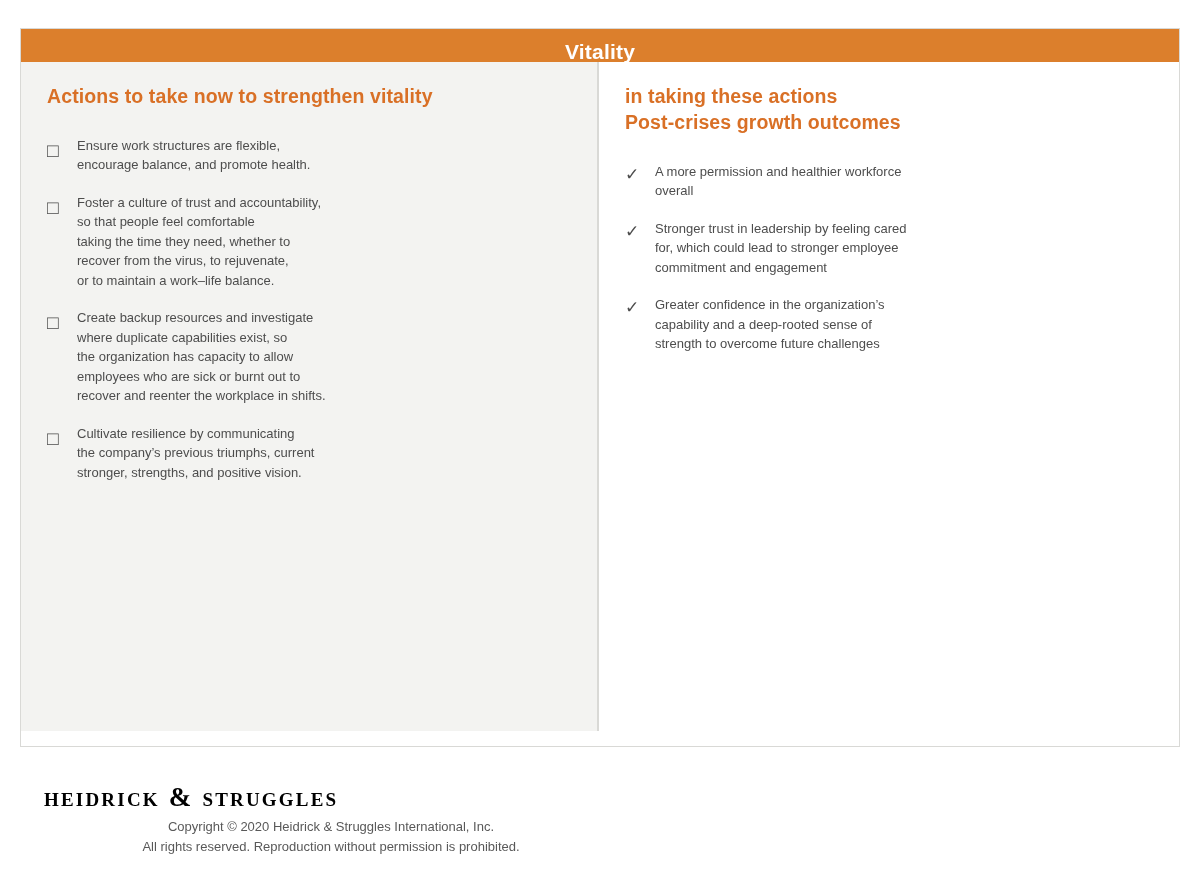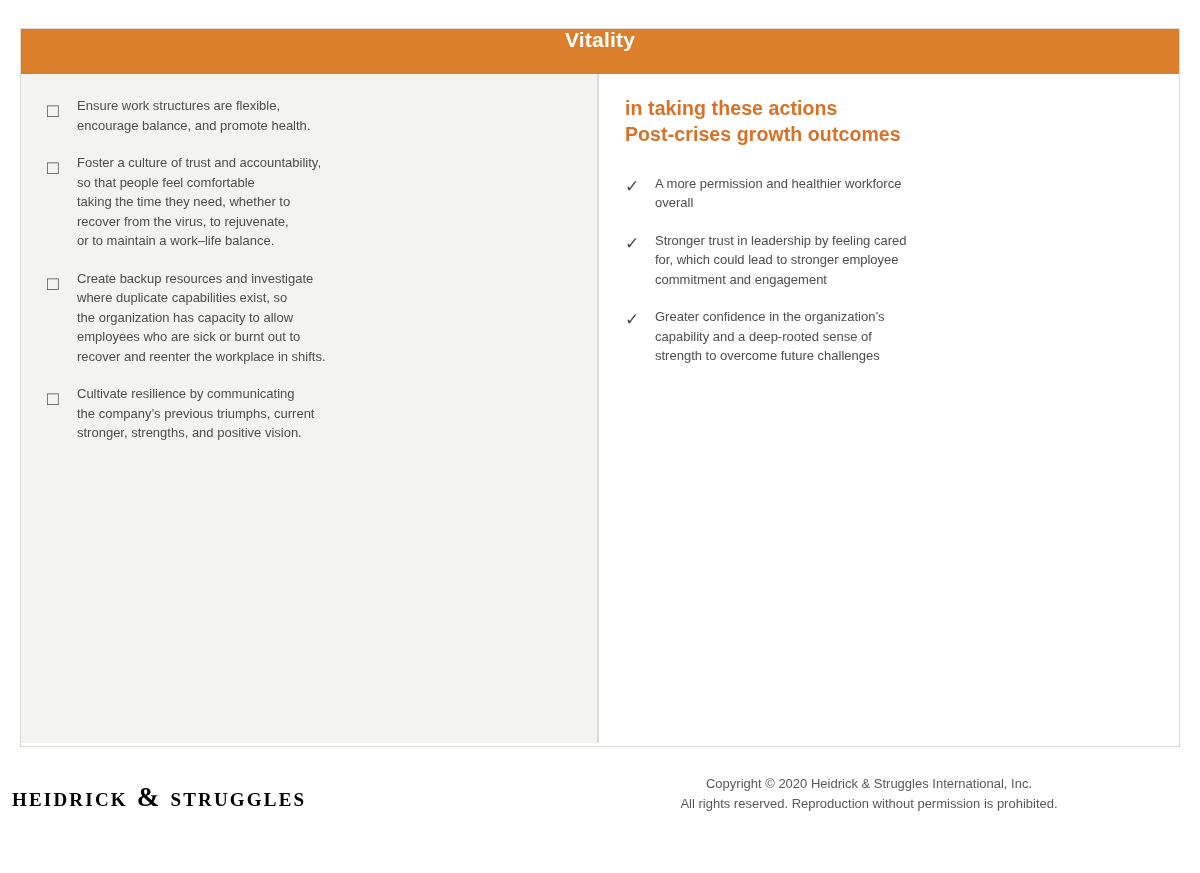--- a/index.html
+++ b/index.html
@@ -27,24 +27,24 @@
     left: 20px;
     top: 28px;
     width: 1160px;
     height: 719px;
     box-sizing: border-box;
     border: 1px solid #d9d9d6;
     background: #ffffff;
   }
 
   .card-header {
-    height: 45px;
+    height: 33px;
     background: #dc7f2c;
     display: flex;
-    align-items: flex-start;
+    align-items: flex-end;
     justify-content: center;
   }
   .card-header-title {
     color: #ffffff;
     font-size: 21px;
     font-weight: bold;
     letter-spacing: 0.2px;
     line-height: 1;
   }
 
@@ -106,27 +106,28 @@
     flex: 1 1 auto;
     color: #4d4d4d;
     font-size: 13px;
     line-height: 1.5;
     white-space: pre-line;
   }
 
   
   .footer {
     position: absolute;
-    left: 4px;
+    left: 36px;
     top: 770px;
     width: 1160px;
     height: 80px;
     display: flex;
     align-items: flex-start;
     justify-content: space-between;
+    flex-direction: column;
   }
   .logo {
     font-family: "Liberation Serif", serif;
     font-size: 27px;
     font-weight: bold;
     color: #000000;
     letter-spacing: 2.2px;
     font-variant: small-caps;
     text-transform: lowercase;
     margin-top: 12px;
@@ -151,20 +152,23 @@
 
   <div class="card">
 
     <div class="card-header">
       <div class="card-header-title">Vitality</div>
     </div>
 
     <div class="card-body">
 
       <div class="col col-left">
+        <div class="col-title">
+          <span class="t-line">Actions to take now to strengthen vitality</span>
+        </div>
         <ul class="bullets">
           <li class="bullet">
             <span class="marker">□</span>
             <span class="bullet-text">Ensure work structures are flexible,
 encourage balance, and promote health.</span>
           </li>
           <li class="bullet">
             <span class="marker">□</span>
             <span class="bullet-text">Foster a culture of trust and accountability,
 so that people feel comfortable

